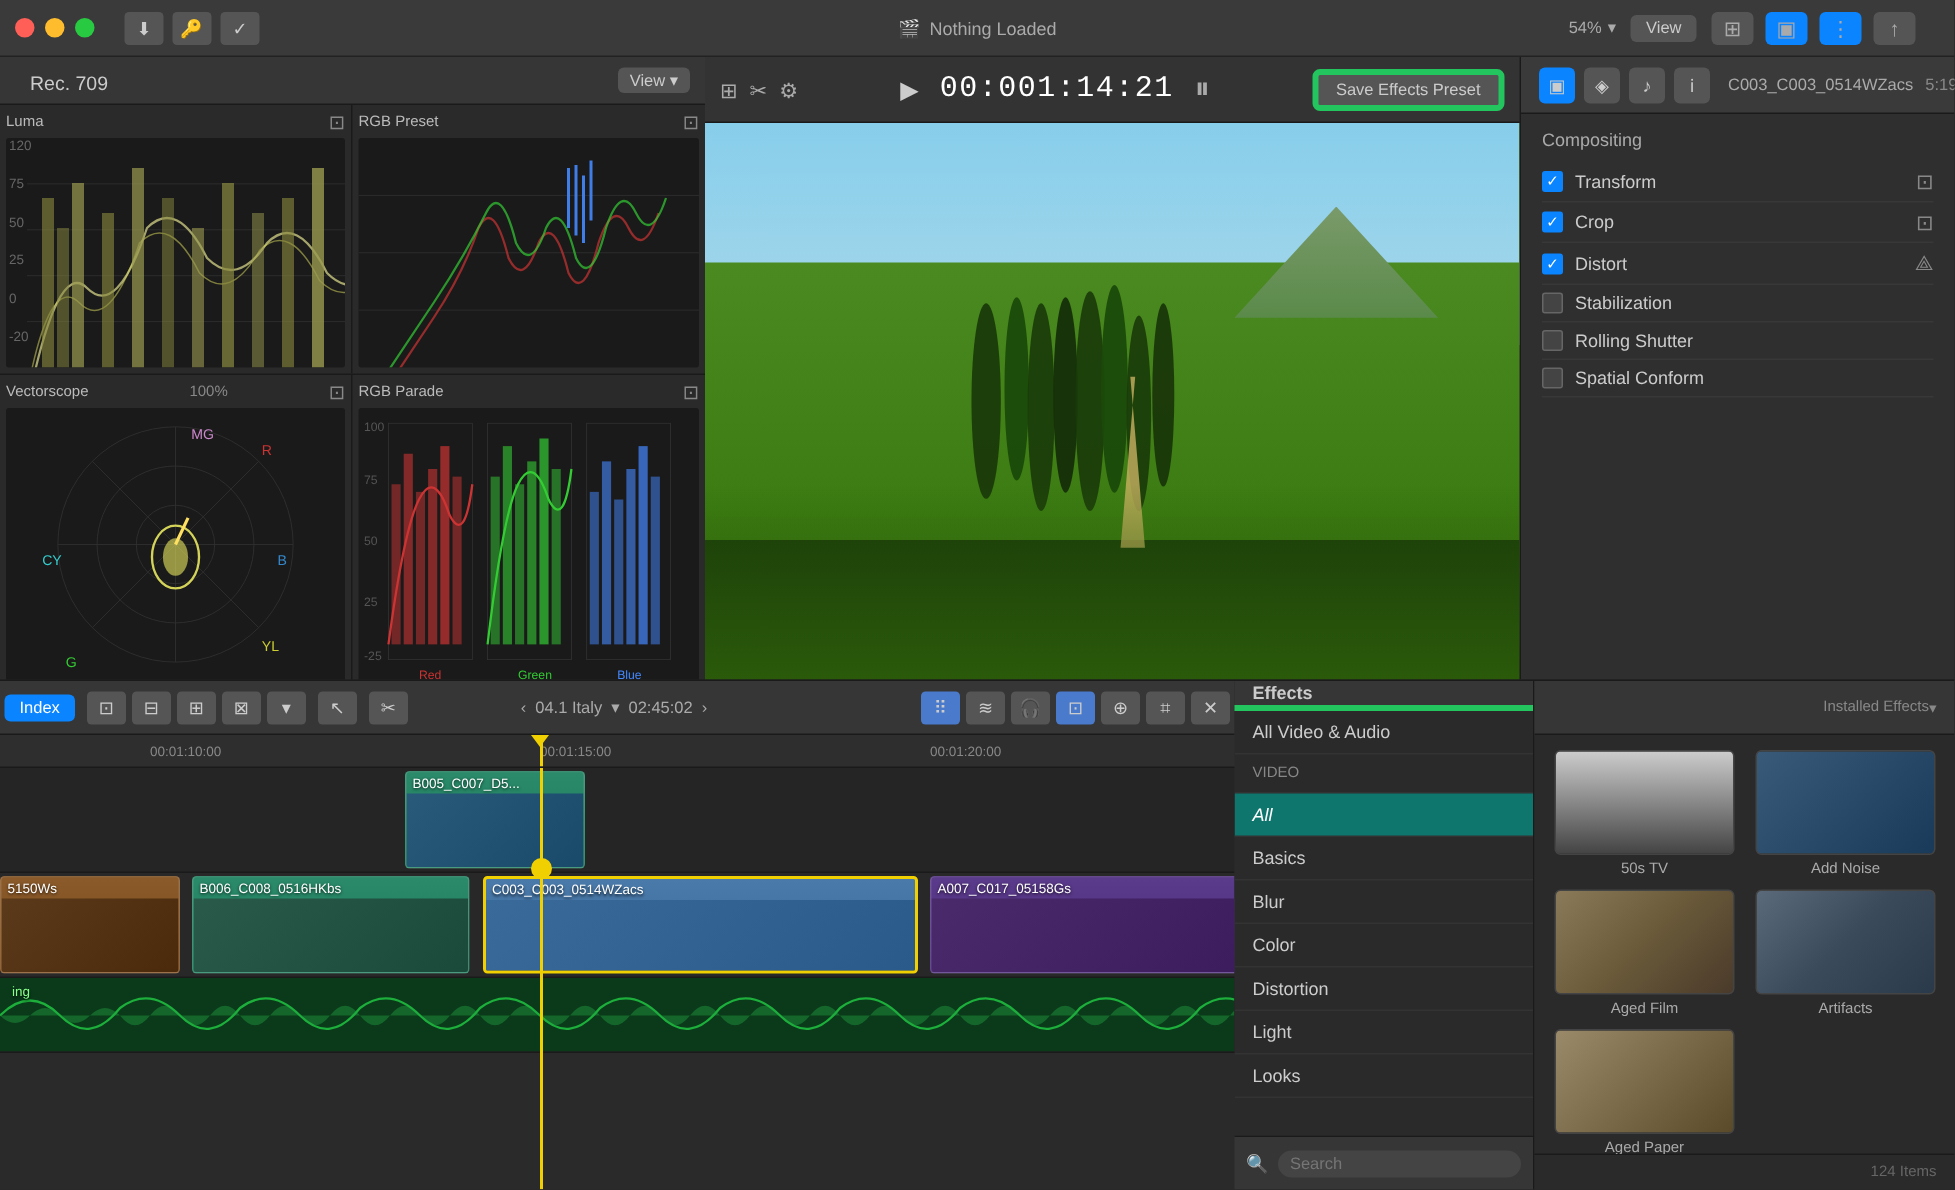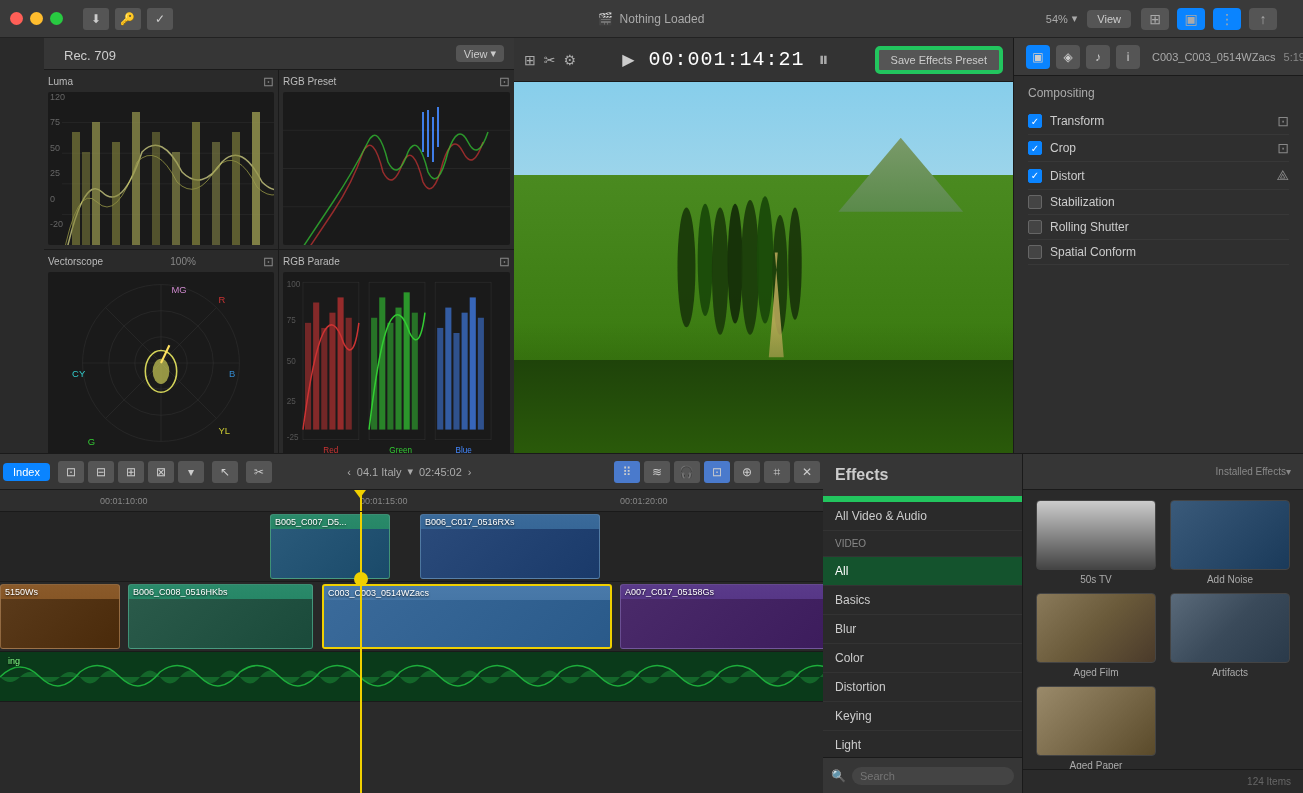--- a/index.html
+++ b/index.html
@@ -84,21 +84,20 @@
       overflow: hidden;
     }
 
     
     .left-panels {
       width: 470px;
       display: flex;
       flex-direction: column;
       flex-shrink: 0;
       background: #2a2a2a;
-      margin-left: 44px;
     }
 
     .scope-panel {
       flex: 1;
       border-right: 1px solid #1a1a1a;
       display: flex;
       flex-direction: column;
       padding: 4px;
       position: relative;
     }
@@ -445,44 +444,44 @@
     .effects-panel {
       width: 200px;
       background: #2a2a2a;
       border-right: 1px solid #1a1a1a;
       display: flex;
       flex-direction: column;
       flex-shrink: 0;
     }
 
     .effects-header {
-      height: 48px;
+      height: 20px;
       background: #363636;
       display: flex;
       align-items: center;
       padding: 0 12px;
-      border-bottom: 6px solid #22c55e;
-      font-size: 16px;
+      border-bottom: 4px solid #22c55e;
+      font-size: 12px;
       color: #ccc;
       font-weight: 600;
     }
 
     .effects-category-list {
       flex: 1;
       overflow-y: auto;
     }
 
     .effects-category {
       padding: 7px 12px;
       font-size: 12px;
       color: #ccc;
       cursor: pointer;
       border-bottom: 1px solid #333;
     }
-    .effects-category.active { background: #14532d; color: #fff; }
+    .effects-category.active { background: #0f766e; color: #fff; font-style: italic; }
 
     .effects-search-bar {
       height: 36px;
       background: #363636;
       display: flex;
       align-items: center;
       padding: 0 8px;
       border-top: 1px solid #1a1a1a;
       gap: 6px;
     }
@@ -1002,24 +1001,20 @@
 
       <div style="position:absolute;left:354px;top:60px;width:14px;height:14px;background:#f0d000;border-radius:50%;z-index:11;"></div>
 
       <div class="track" style="background:#252525;">
 
         <div class="clip clip-teal" style="left:270px;width:120px;">
           <div class="clip-label">B005_C007_D5...</div>
           <div class="clip-thumbnail" style="background:linear-gradient(135deg,#2a5a7a,#1a4a6a);"></div>
         </div>
 
-        <div class="clip clip-blue" style="left:420px;width:180px;">
-          <div class="clip-label">B006_C017_0516RXs</div>
-          <div class="clip-thumbnail" style="background:linear-gradient(135deg,#2a4a7a,#1a3a6a);"></div>
-        </div>
       </div>
 
       <div class="track" style="background:#282828;">
 
         <div class="clip clip-orange" style="left:0px;width:120px;">
           <div class="clip-label">5150Ws</div>
           <div class="clip-thumbnail" style="background:linear-gradient(135deg,#5a3a1a,#4a2a0a);"></div>
         </div>
 
         <div class="clip clip-teal" style="left:128px;width:185px;">
@@ -1057,21 +1052,20 @@
       <span>Effects</span>
     </div>
     <div class="effects-category-list">
       <div class="effects-category">All Video &amp; Audio</div>
       <div class="effects-category" style="color:#888;font-size:10px;text-transform:uppercase;">VIDEO</div>
       <div class="effects-category active">All</div>
       <div class="effects-category">Basics</div>
       <div class="effects-category">Blur</div>
       <div class="effects-category">Color</div>
       <div class="effects-category">Distortion</div>
-      <div class="effects-category">Keying</div>
       <div class="effects-category">Light</div>
       <div class="effects-category">Looks</div>
 
     </div>
     <div class="effects-search-bar">
       <span style="color:#888;">🔍</span>
       <input class="effects-search-input" type="text" placeholder="Search" style="">
     </div>
   </div>
 

